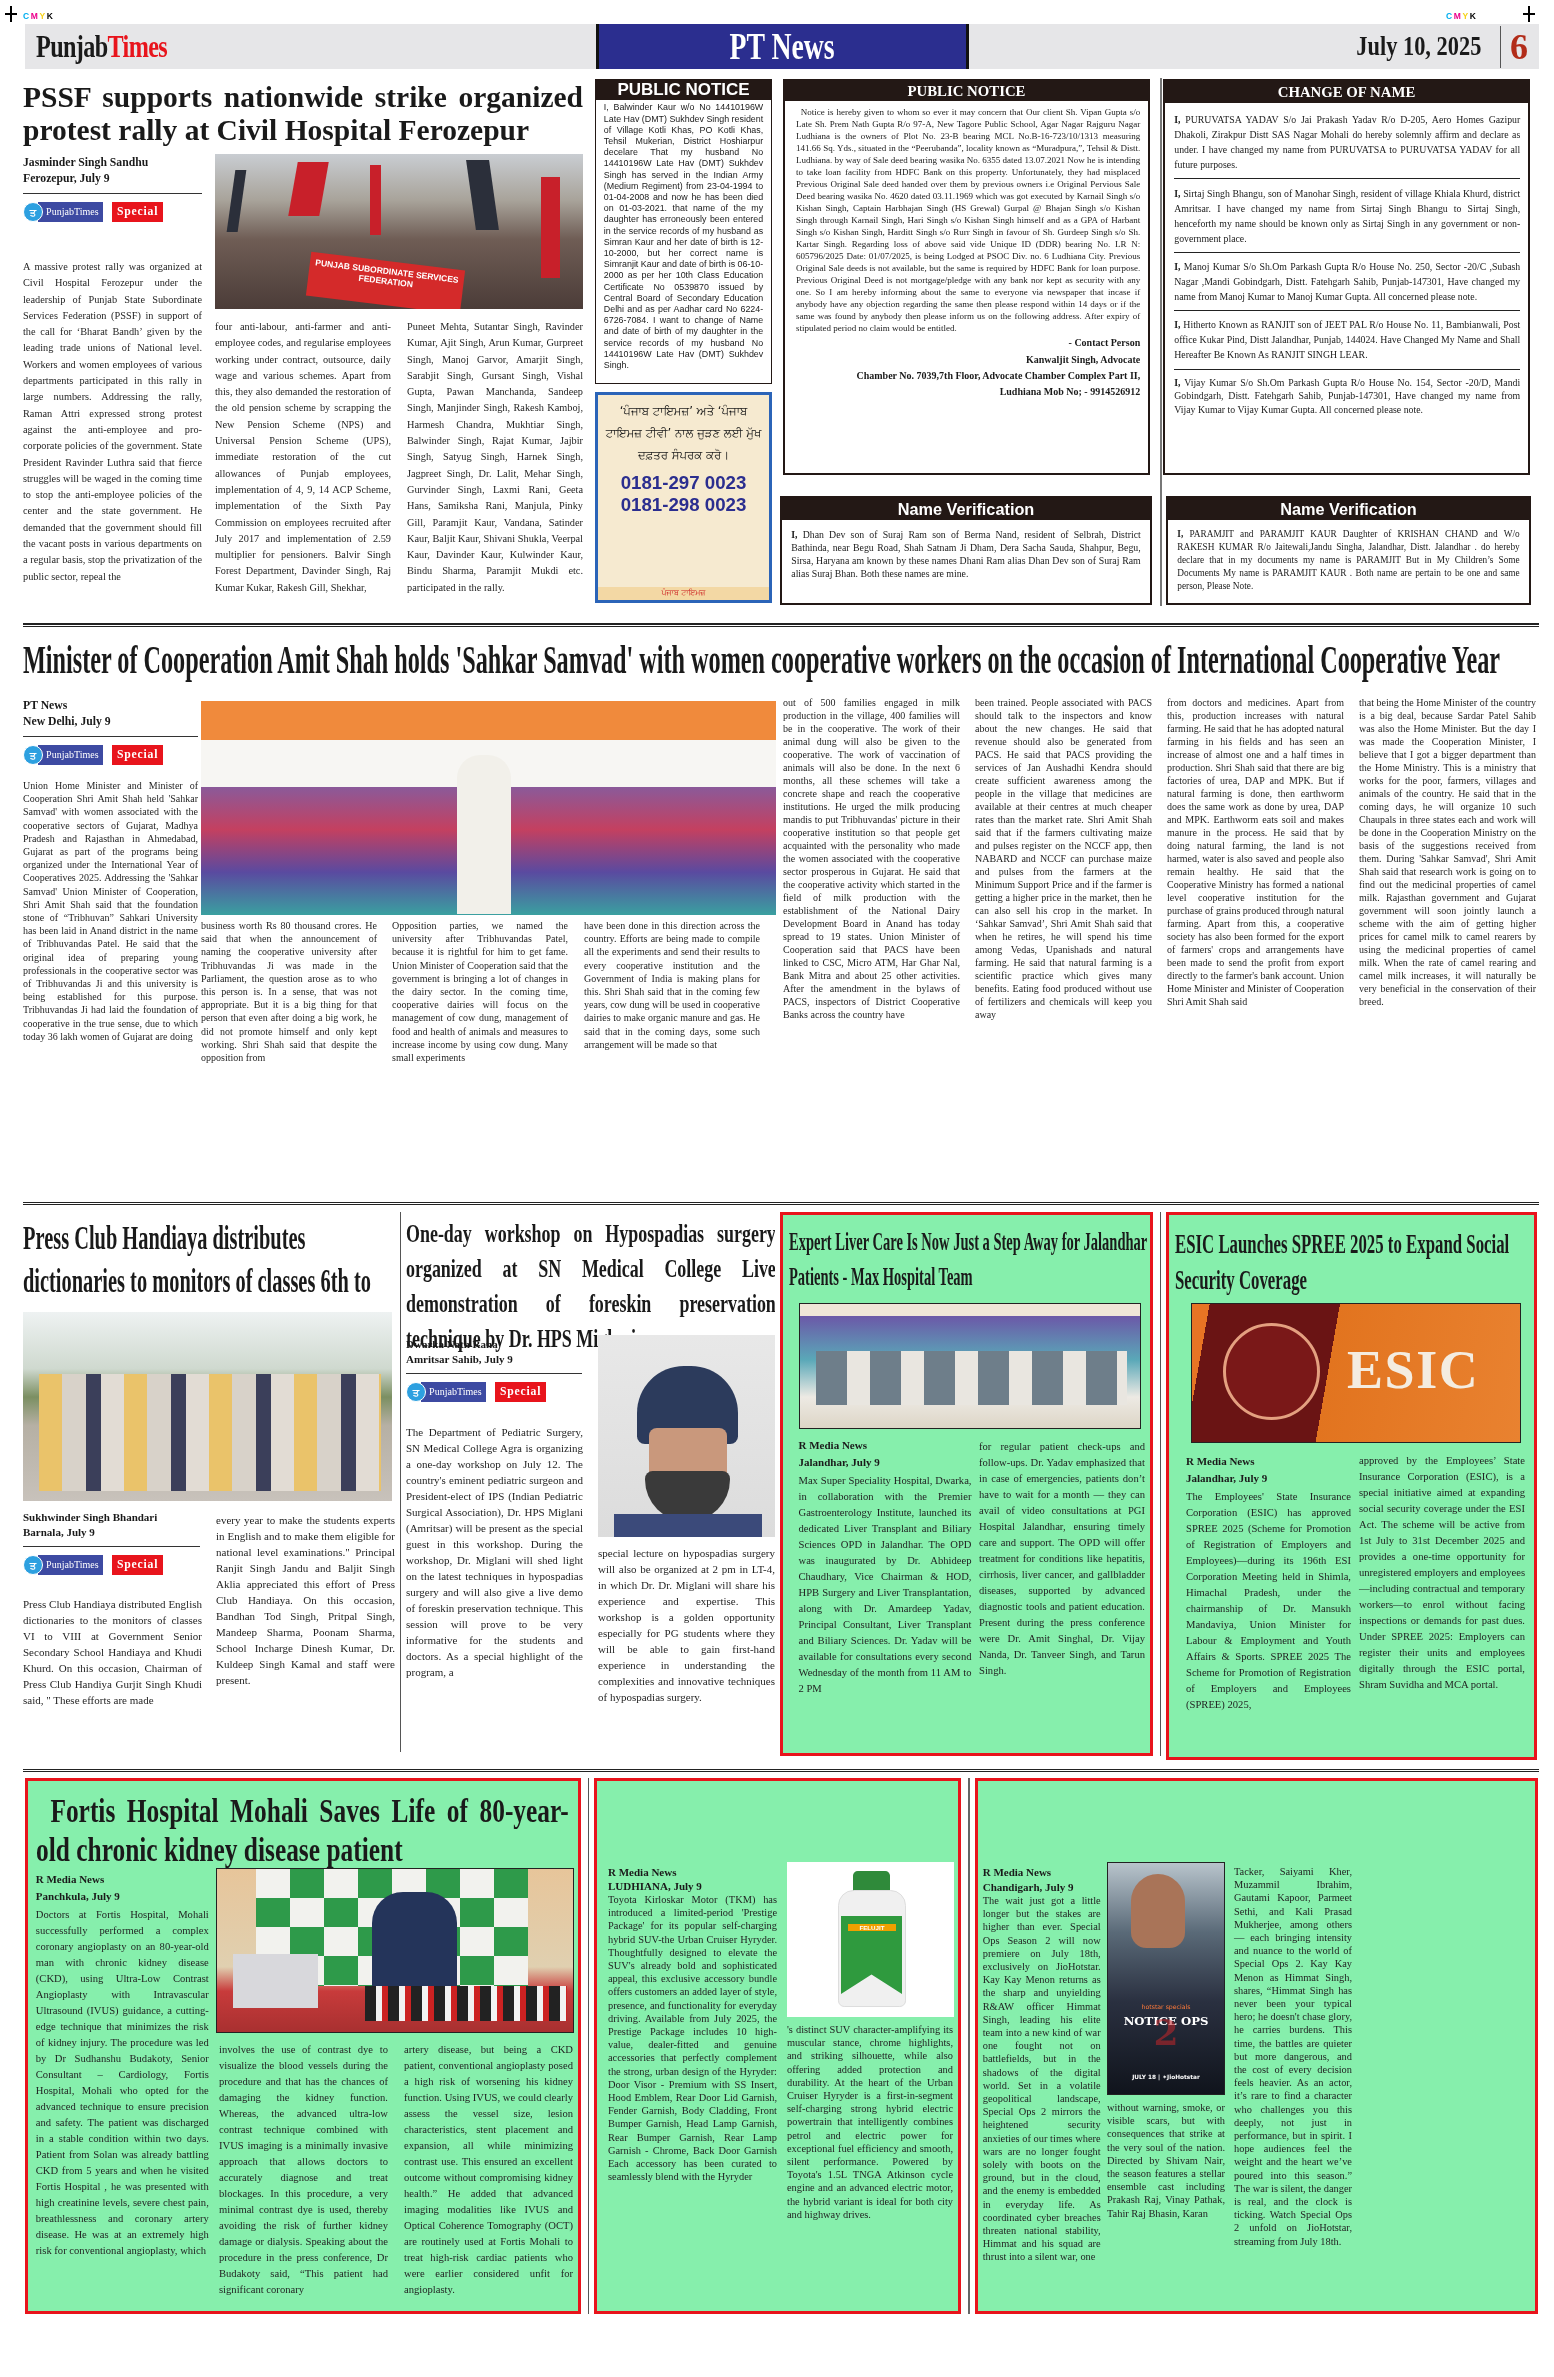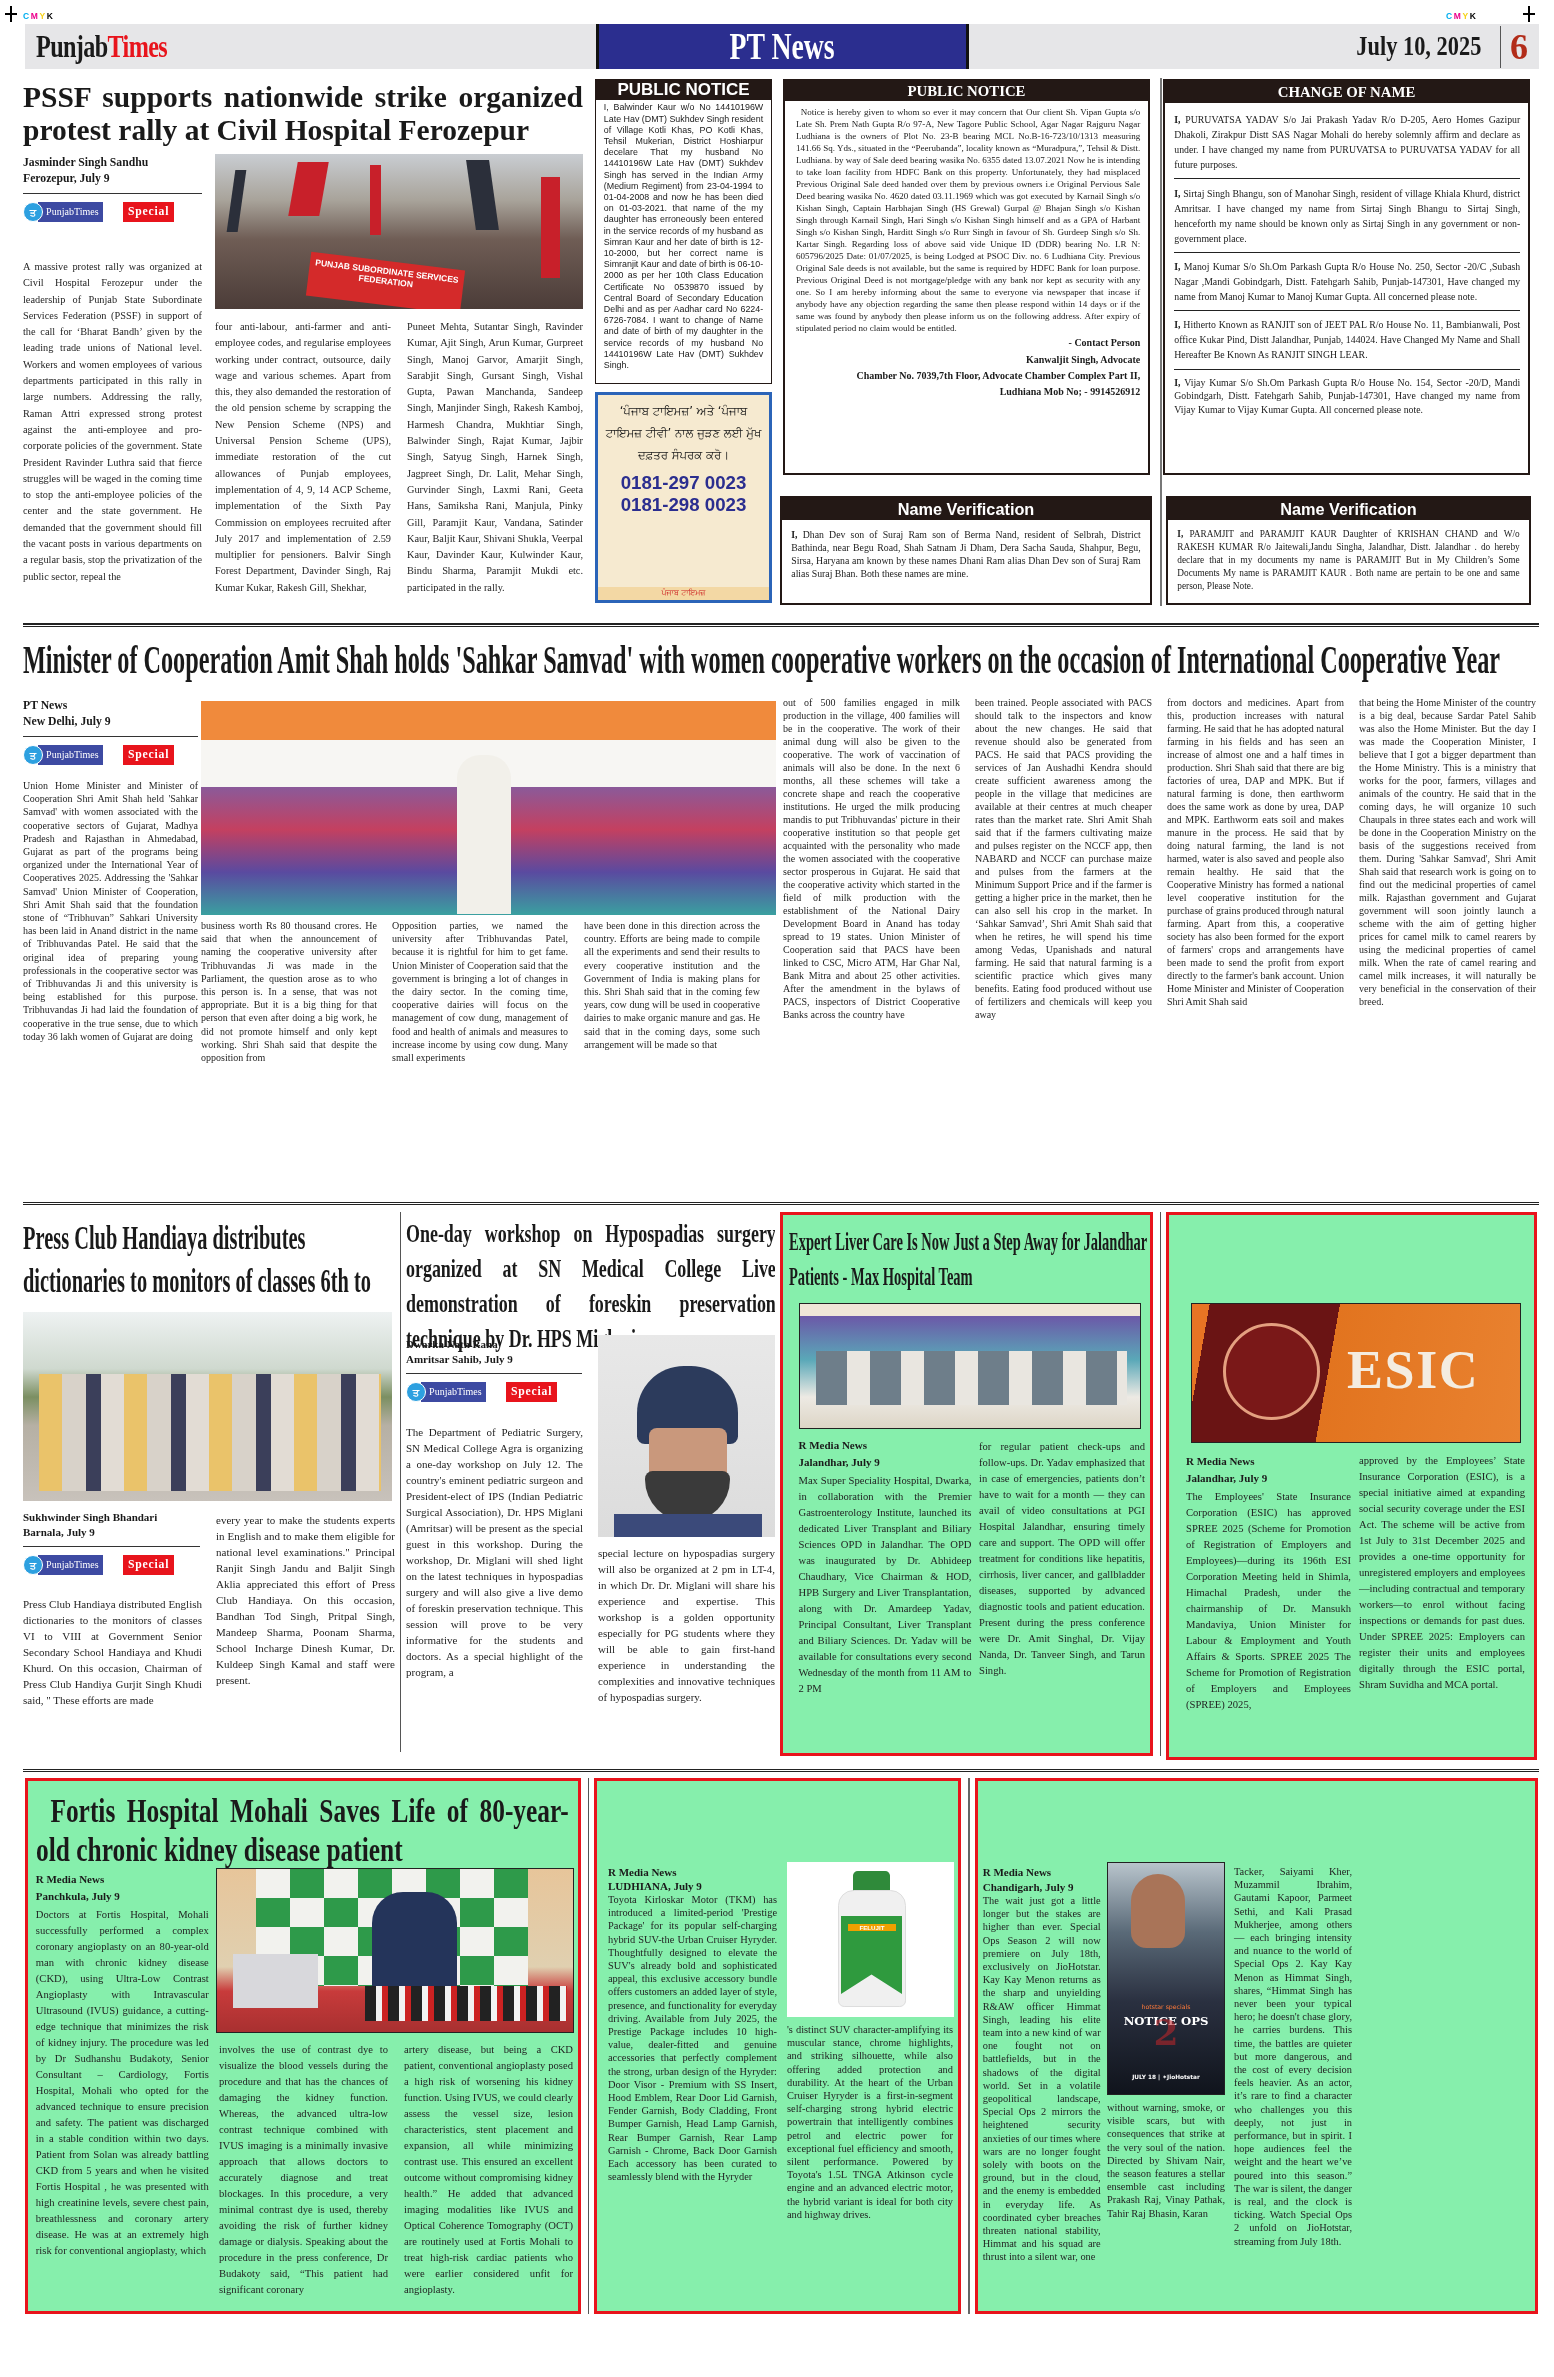--- a/index.html
+++ b/index.html
@@ -17,21 +17,21 @@
 .ptnews{position:absolute;left:571px;top:0;width:373px;height:45px;background:#2b2e8f;border-left:3.1px solid #111;border-right:3.1px solid #111;color:#fff;text-align:center;font-size:37px;font-weight:bold;line-height:45px}
 .ptnews span{display:inline-block;transform:scaleX(.75)}
 .mdate{position:absolute;right:58px;top:6.2px;font-size:28px;font-weight:bold;transform:scaleX(.8);transform-origin:right}
 .pgno{position:absolute;right:11px;top:1.6px;font-size:36px;font-weight:bold;color:#b22c19;border-left:0.8px solid #555;padding-left:9.3px;height:42px;line-height:42px}
 .hl{font-weight:bold;color:#1a1a1a;line-height:1.08}
 .cond{display:inline-block;transform-origin:left top}
 .by{font-weight:bold;font-size:11.7px;line-height:1.35}
 .sp-badge{display:flex;height:20px;align-items:stretch;margin:7.8px 0 7.8px}
 .sp-badge .logo{width:20px;height:20px;border-radius:50%;background:#2da0e0;color:#fff;font-size:10px;text-align:center;line-height:20px;font-weight:bold;margin-right:-4.7px;position:relative;z-index:1;border:1.6px solid #fff}
 .sp-badge .pt{background:#3d4aa2;color:#fff;font-size:10px;padding:0 4.7px 0 7.8px;line-height:20px}
-.sp-badge .sp{background:#e8141c;color:#fff;font-size:11.7px;font-weight:bold;padding:0 4.7px;line-height:20px;margin-left:20px;letter-spacing:0.8px}
+.sp-badge .sp{background:#e8141c;color:#fff;font-size:11.7px;font-weight:bold;padding:0 4.7px;line-height:20px;margin-left:9px;letter-spacing:0.8px}
 .rule{border-top:0.8px solid #333;margin:6.2px 0}
 .col{position:absolute;font-size:10.4px;line-height:13px;text-align:justify;hyphens:auto;color:#1f1f1f}
 .photo{position:absolute;overflow:hidden}
 .notice-box{position:absolute;border:2.3px solid #231815;background:#fff}
 .notice-head{background:#231815;color:#fff;text-align:center;font-weight:bold}
 .notice-body{text-align:justify}
 .hrule{position:absolute;height:3.9px;border-top:2.3px solid #222;border-bottom:0.8px solid #222}
 .vrule{position:absolute;width:0.8px;background:#555}
 .redbox{position:absolute;border:3.1px solid #e8141c;background:#86efac}
 </style>
@@ -204,20 +204,23 @@
     <div class="by" style="font-size:11px;line-height:17px">R Media News</div>
     <div class="by" style="font-size:11px;line-height:17px">Jalandhar, July 9</div>
   </div>
   <div class="col" style="left:15.5px;top:258px;width:173px;font-size:10.6px;line-height:16px">Max Super Speciality Hospital, Dwarka, in collaboration with the Premier Gastroenterology Institute, launched its dedicated Liver Transplant and Biliary Sciences OPD in Jalandhar. The OPD was inaugurated by Dr. Abhideep Chaudhary, Vice Chairman &amp; HOD, HPB Surgery and Liver Transplantation, along with Dr. Amardeep Yadav, Principal Consultant, Liver Transplant and Biliary Sciences. Dr. Yadav will be available for consultations every second Wednesday of the month from 11 AM to 2 PM</div>
   <div class="col" style="left:196px;top:224px;width:166px;font-size:10.6px;line-height:16px">for regular patient check-ups and follow-ups. Dr. Yadav emphasized that in case of emergencies, patients don’t have to wait for a month — they can avail of video consultations at PGI Hospital Jalandhar, ensuring timely care and support. The OPD will offer treatment for conditions like hepatitis, cirrhosis, liver cancer, and gallbladder diseases, supported by advanced diagnostic tools and patient education. Present during the press conference were Dr. Amit Singhal, Dr. Vijay Nanda, Dr. Tanveer Singh, and Tarun Singh.</div>
 </div>
 
 <div class="vrule" style="left:1160px;top:1212px;height:544px"></div>
 
 <div class="redbox" style="left:1166px;top:1212px;width:371px;height:548px">
+  <div class="abs" style="left:6.2px;top:11px;width:358px;height:78px;overflow:hidden">
+    <div class="hl cond" style="font-size:28px;line-height:36px;width:591px;transform:scaleX(.6)">ESIC Launches SPREE 2025 to Expand Social Security Coverage</div>
+  </div>
   <div class="photo" style="left:22px;top:88px;width:330px;height:140px;border:1.6px solid #222;background:linear-gradient(100deg,#e87424 0%,#e87424 5%,#6a1414 5%,#6a1414 42%,#e2741f 42%,#e98230 100%)">
     <div class="abs" style="left:31px;top:19.4px;width:97px;height:97px;border-radius:50%;border:3.9px solid #e4a080;background:#7a1818"></div>
     <div class="abs" style="left:155px;top:35px;font-family:'Liberation Serif',serif;font-weight:bold;font-size:54px;color:#f4ece0;letter-spacing:1.6px">ESIC</div>
   </div>
   <div class="abs" style="left:17px;top:238px;width:175px">
     <div class="by" style="font-size:11px;line-height:17px">R Media News</div>
     <div class="by" style="font-size:11px;line-height:17px">Jalandhar, July 9</div>
   </div>
   <div class="col" style="left:17px;top:274px;width:165px;font-size:10.6px;line-height:16px">The Employees' State Insurance Corporation (ESIC) has approved SPREE 2025 (Scheme for Promotion of Registration of Employers and Employees)—during its 196th ESI Corporation Meeting held in Shimla, Himachal Pradesh, under the chairmanship of Dr. Mansukh Mandaviya, Union Minister for Labour &amp; Employment and Youth Affairs &amp; Sports. SPREE 2025 The Scheme for Promotion of Registration of Employers and Employees (SPREE) 2025,</div>
   <div class="col" style="left:190px;top:238px;width:166px;font-size:10.6px;line-height:16px">approved by the Employees’ State Insurance Corporation (ESIC), is a special initiative aimed at expanding social security coverage under the ESI Act. The scheme will be active from 1st July to 31st December 2025 and provides a one-time opportunity for unregistered employers and employees—including contractual and temporary workers—to enrol without facing inspections or demands for past dues. Under SPREE 2025: Employers can register their units and employees digitally through the ESIC portal, Shram Suvidha and MCA portal.</div>

